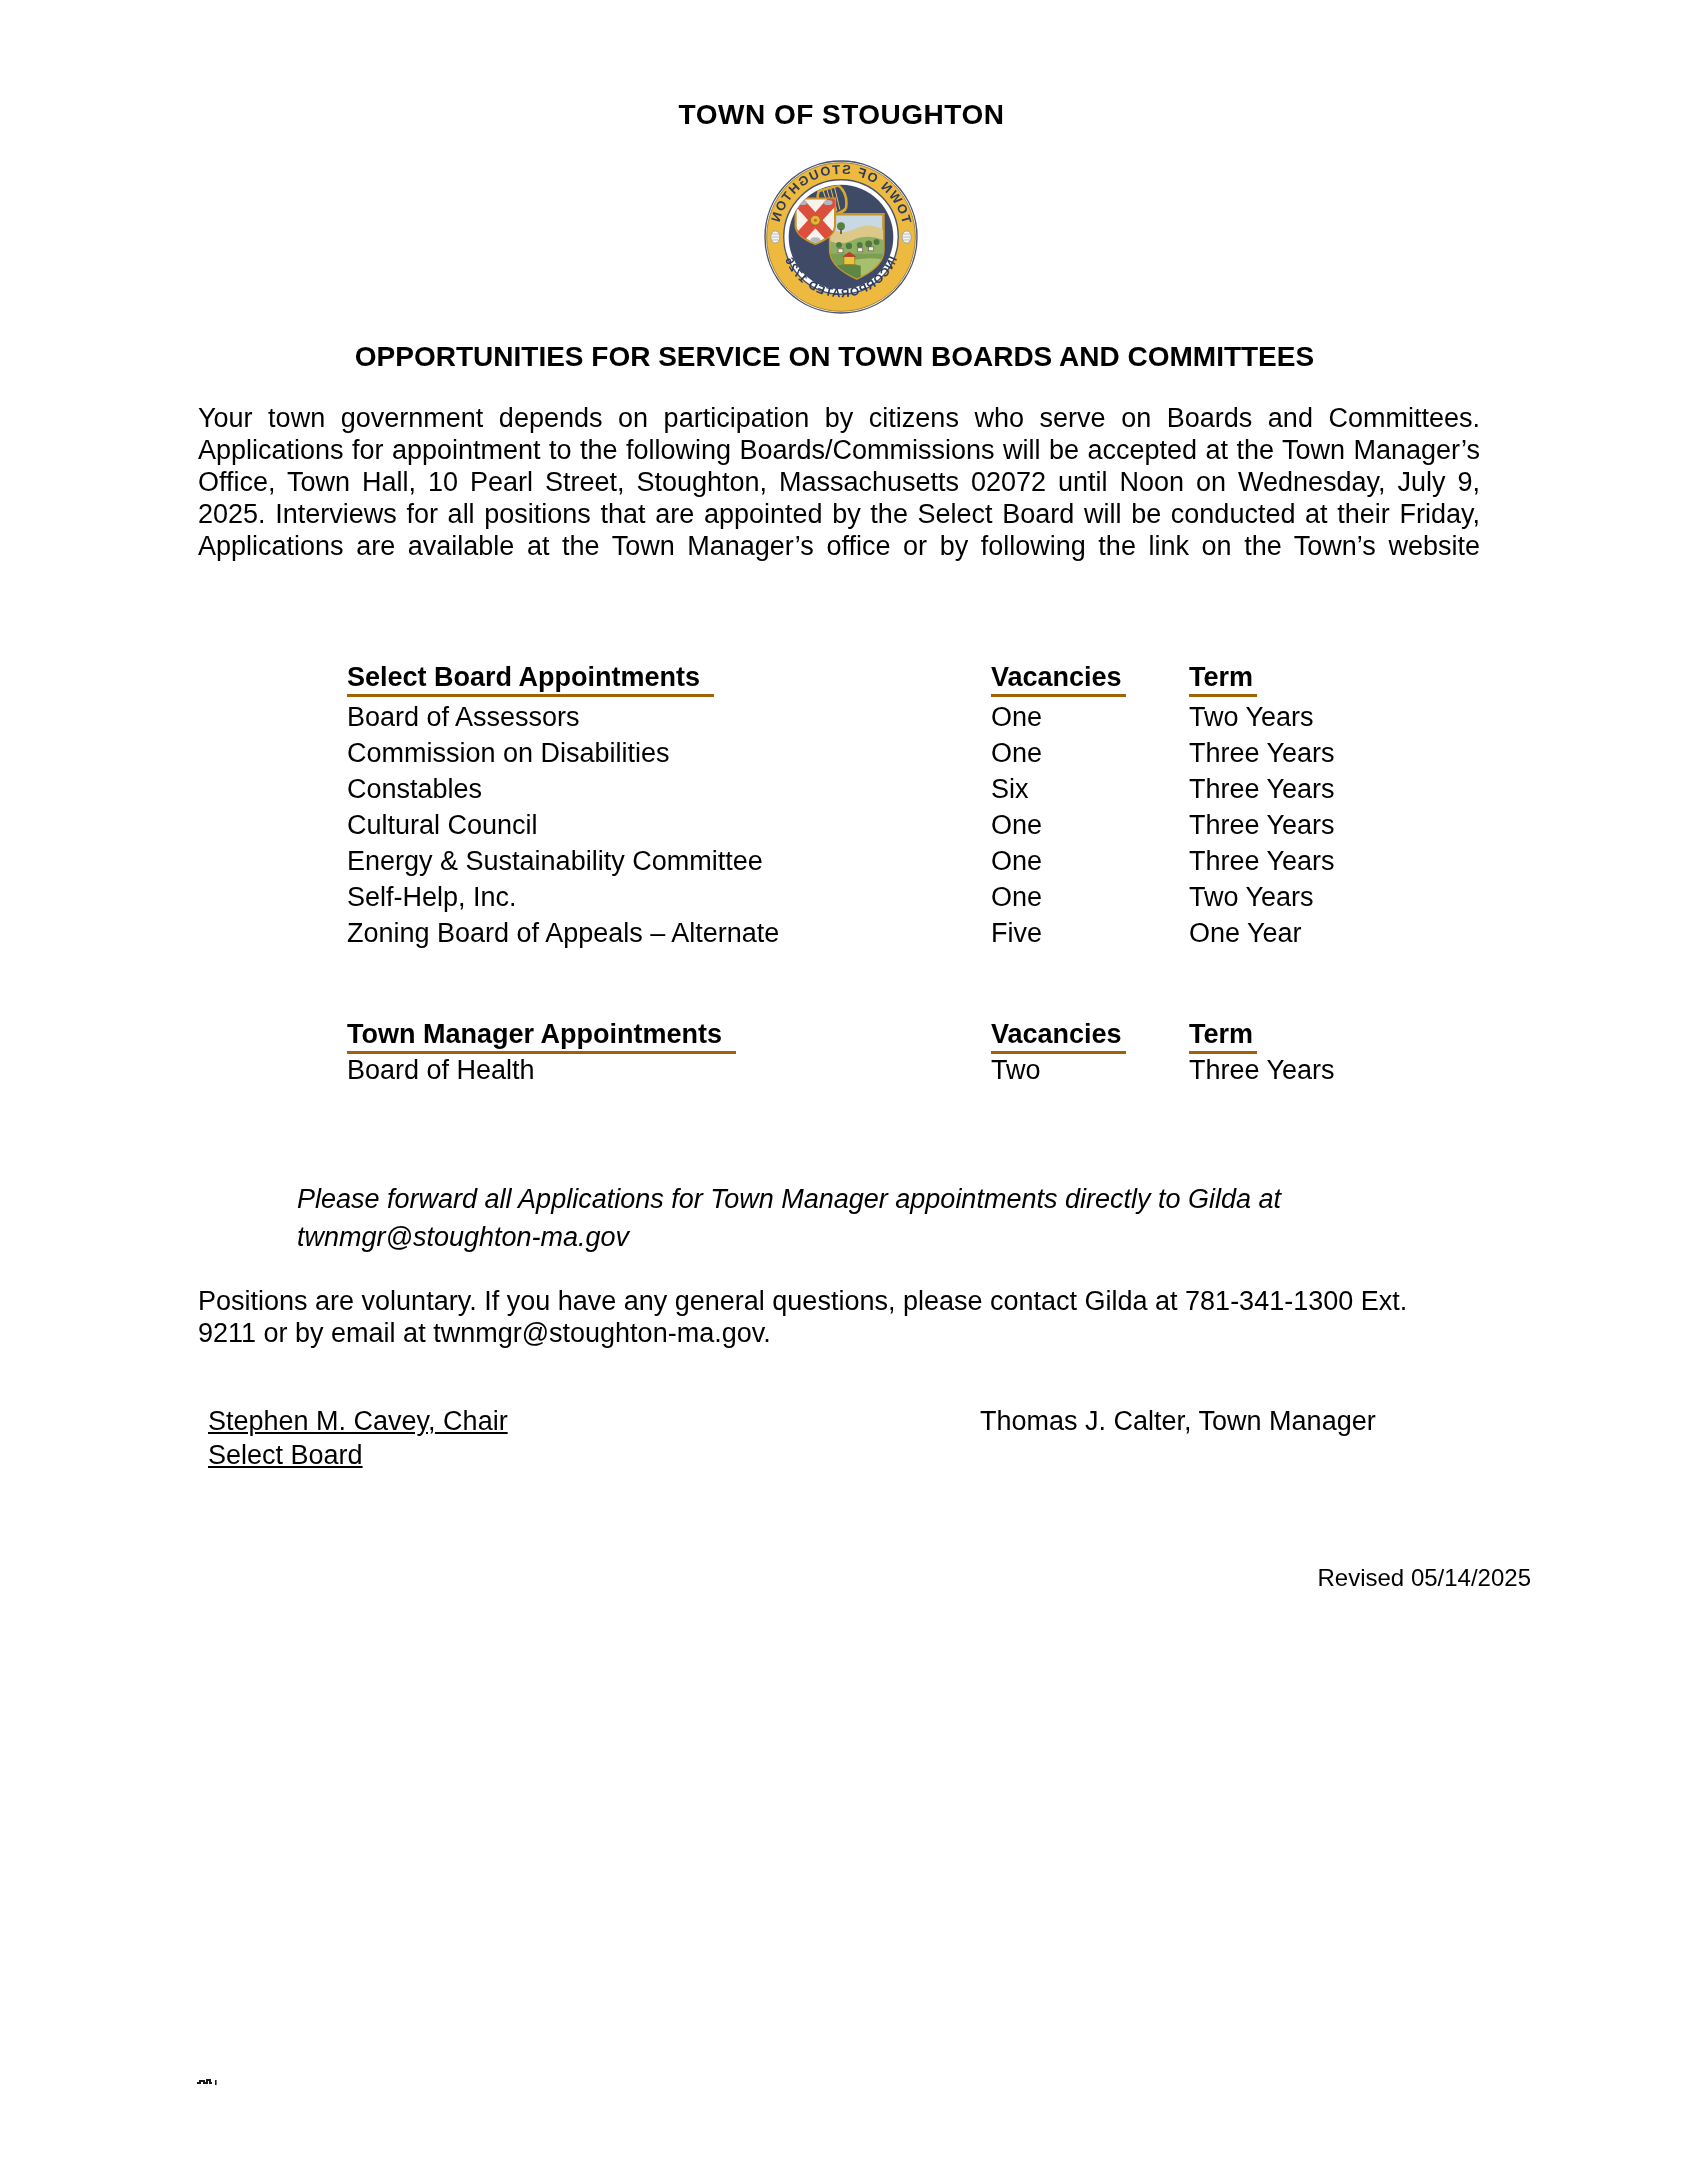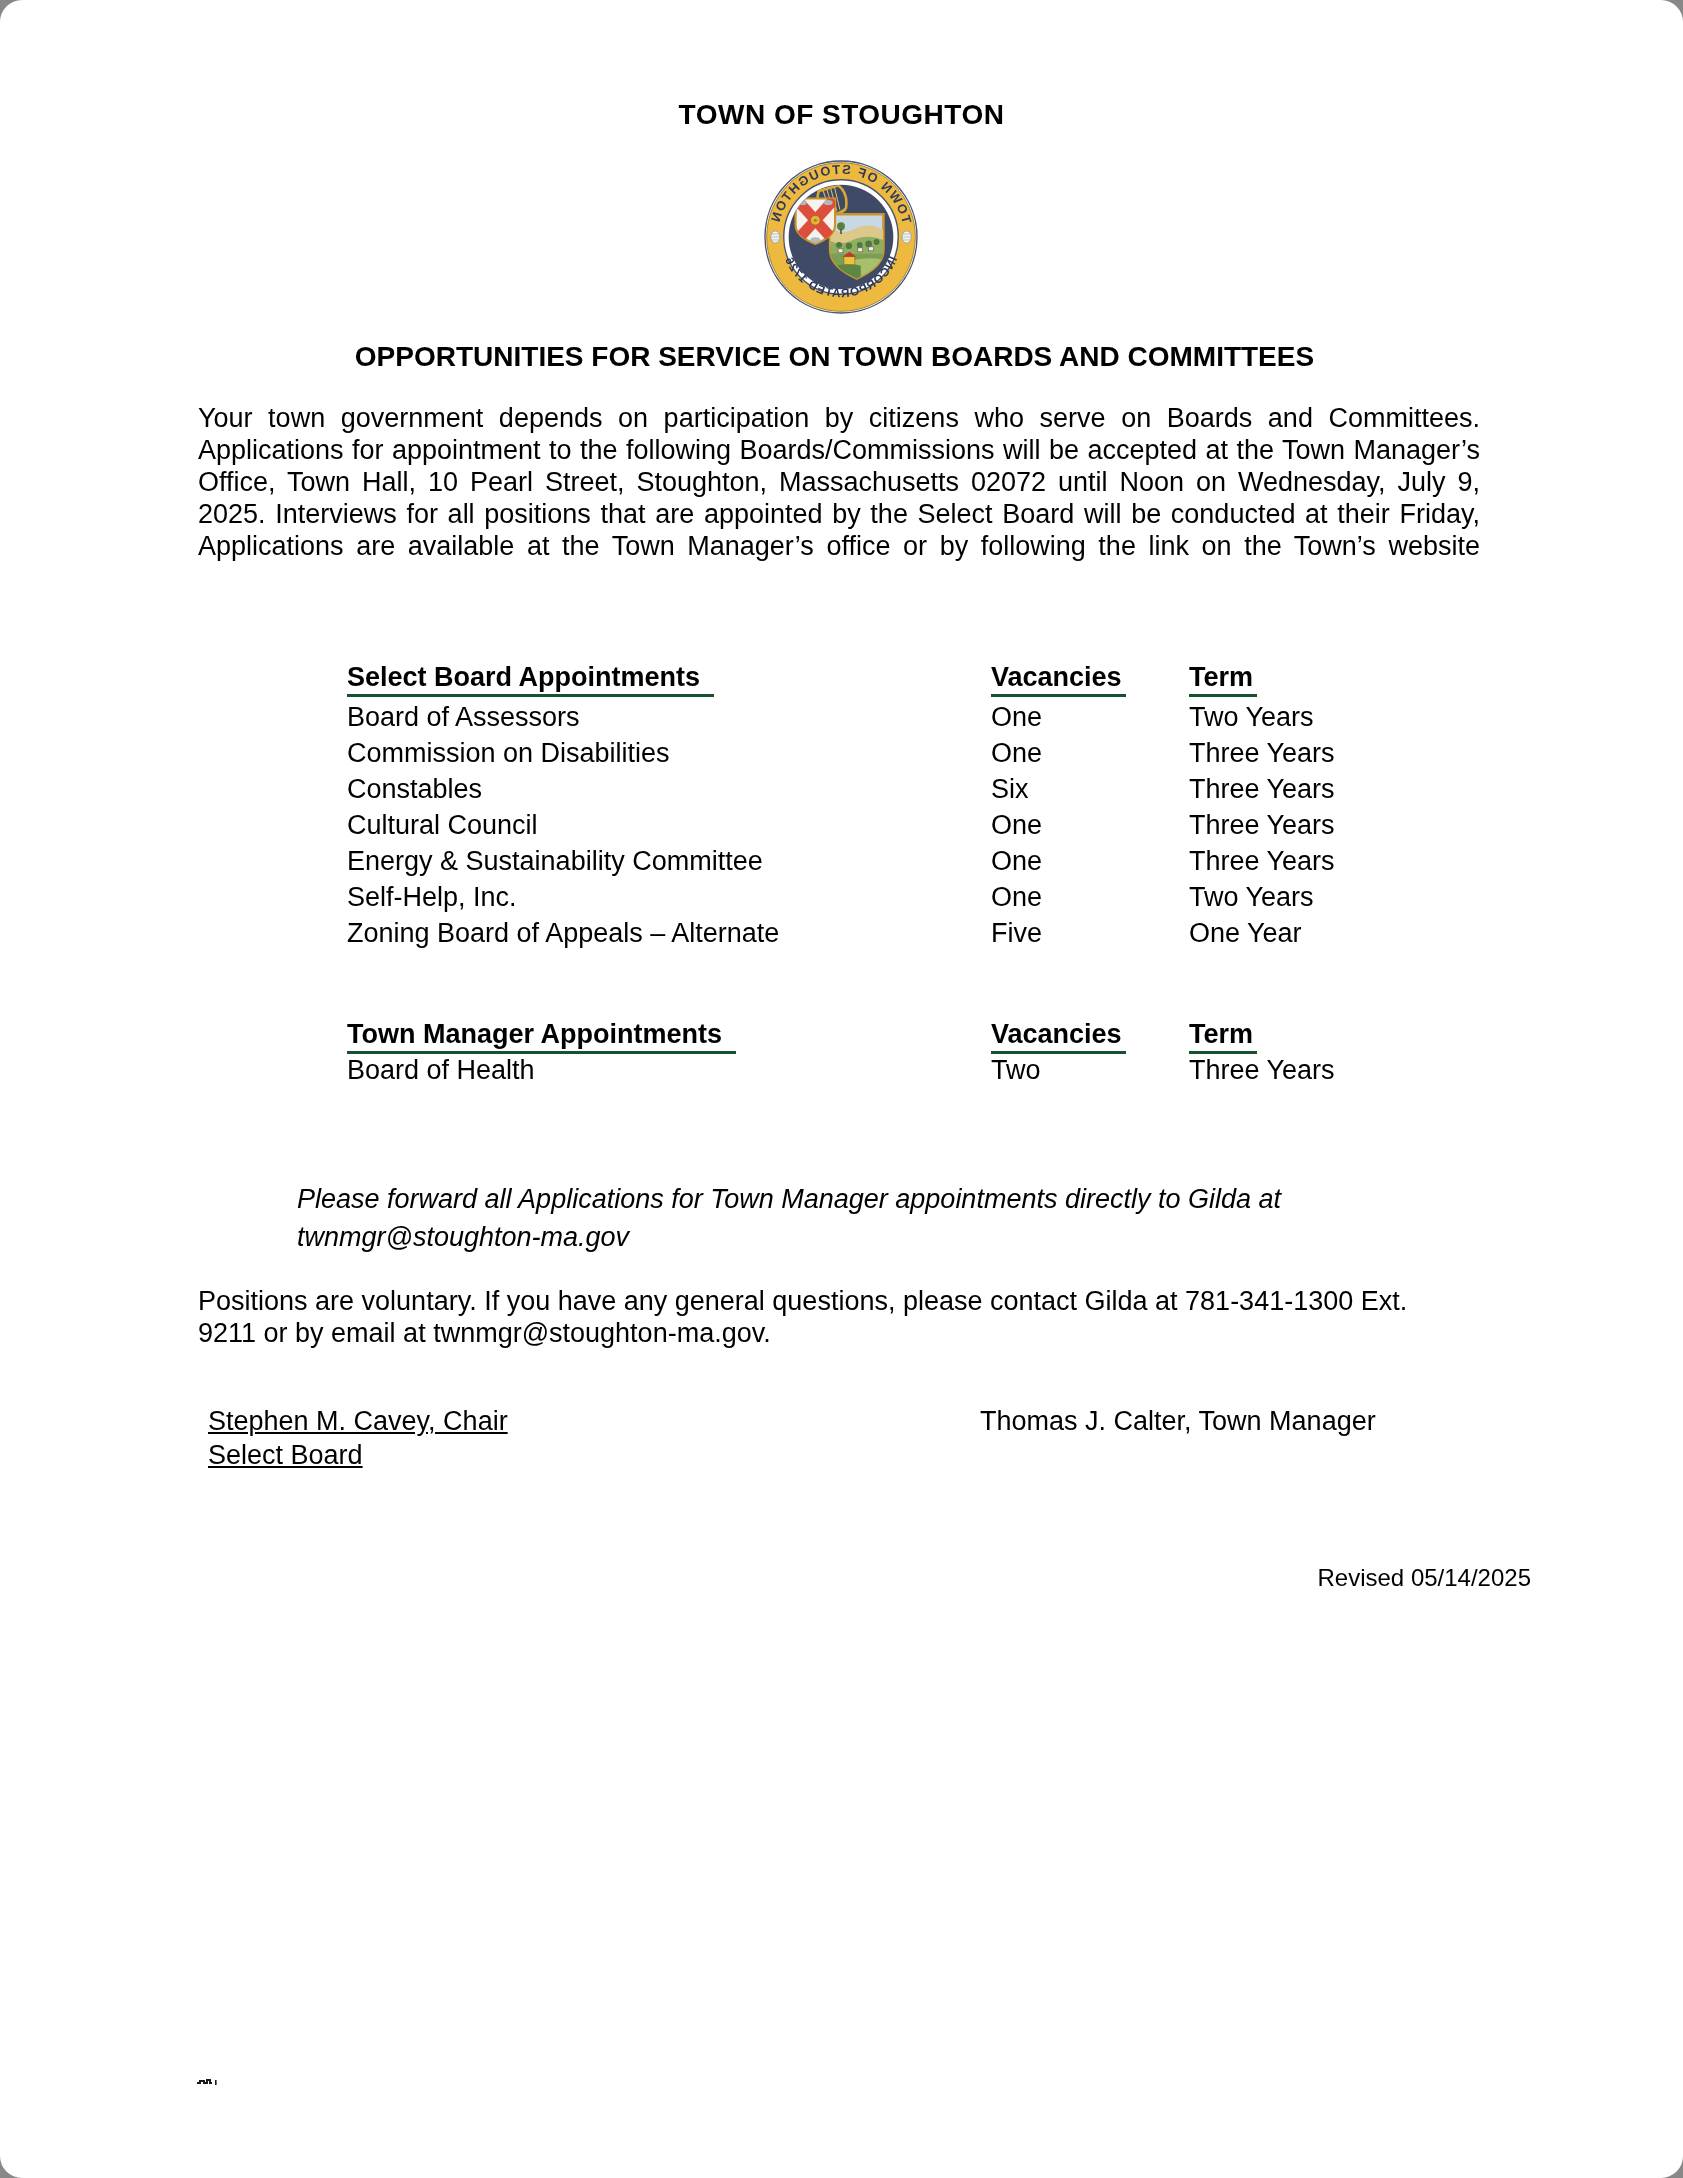--- a/index.html
+++ b/index.html
@@ -4,21 +4,20 @@
 <style>
   html,body{margin:0;padding:0;background:#888;}
   .page{
     position:relative;
     width:1683px;height:2178px;
     background:#ffffff;
     font-family:"Liberation Sans", sans-serif;
     color:#000;
     overflow:hidden;
     margin:0 auto;
-    border-radius:22px;
   }
   .abs{position:absolute;}
   .doc-title{
     top:99px;left:0;width:1683px;
     text-align:center;font-weight:bold;font-size:28px;letter-spacing:0.5px;
   }
   .seal-wrap{top:160px;left:764px;width:154px;height:154px;}
   .doc-subtitle{
     top:341px;left:0;width:1669px;
     text-align:center;font-weight:bold;font-size:28px;
@@ -26,21 +25,21 @@
   .intro{
     top:402px;left:198px;width:1282px;
     font-size:27px;line-height:32px;
   }
   .jline{text-align:justify;text-align-last:justify;}
   .lline{text-align:left;}
   a.weblink{color:#0B5BC4;text-decoration:underline;cursor:pointer;}
   .board-table{left:347px;font-size:27px;}
   .trow{display:grid;grid-template-columns:644px 198px 327px;height:36px;align-items:start;line-height:32px;}
   .thead{height:40px;font-weight:bold;}
-  .hul{border-bottom:3px solid #14532d;padding-bottom:1px;display:inline-block;}
+  .hul{border-bottom:3px solid #a16207;padding-bottom:1px;display:inline-block;}
   .pad-wide{padding-right:14px;}
   .pad-tight{padding-right:4px;}
   .note{
     top:1180px;left:297px;
     font-style:italic;font-size:27px;line-height:38px;
   }
   .voluntary{
     top:1285px;left:198px;width:1307px;
     font-size:27px;line-height:32px;
   }

